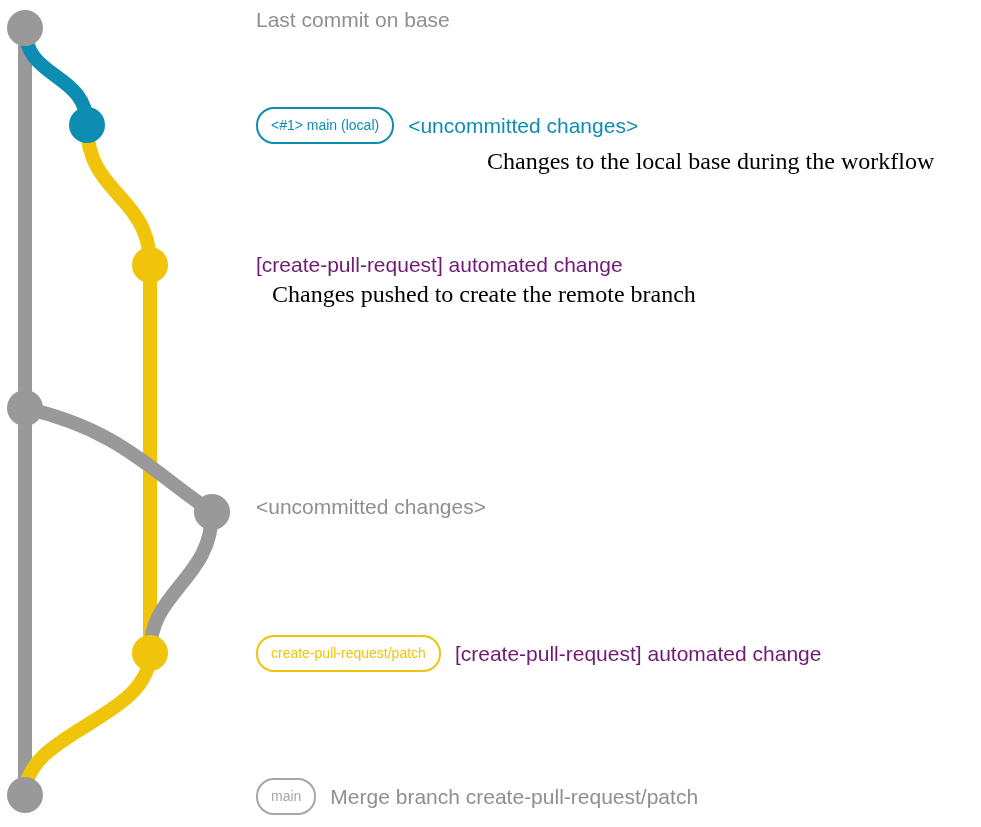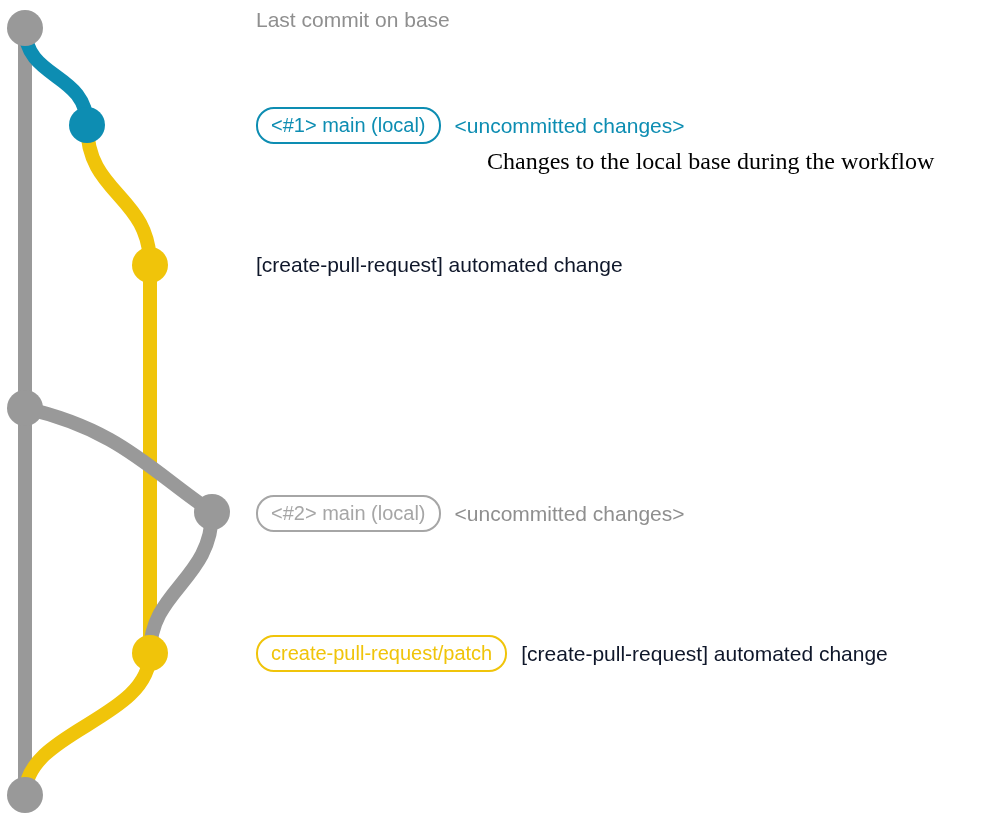--- a/index.html
+++ b/index.html
@@ -42,42 +42,42 @@
     display: flex;
     align-items: center;
     white-space: nowrap;
   }
 
   .pill {
     display: inline-block;
     border: 2px solid #999999;
     border-radius: 18px;
     padding: 5px 13px 6px 13px;
-    font-size: 20px;
+    font-size: 14px;
     line-height: 22px;
     font-weight: 400;
     color: #999999;
     background: #ffffff;
     box-sizing: border-box;
   }
 
   .pill.teal  { border-color: #0d8db2; color: #0d8db2; }
   .pill.gray  { border-color: #a6a6a6; color: #a6a6a6; }
   .pill.yellow{ border-color: #f0c40a; color: #f0c40a; }
 
   .subject {
     font-size: 21px;
     line-height: 24px;
     font-weight: 400;
     color: #8f8f8f;
     white-space: nowrap;
   }
   .subject.teal   { color: #0d8db2; }
   .subject.gray   { color: #8f8f8f; }
-  .subject.yellow { color: #0f172a; }
+  .subject.yellow { color: #701a75; }
 
   .row-head .pill + .subject { margin-left: 14px; }
 
   .note {
     font-family: "Liberation Serif", serif;
     font-size: 24px;
     line-height: 22px;
     color: #000000;
     white-space: nowrap;
     margin-top: 6px;
@@ -118,26 +118,32 @@
       <div class="row-head">
         <span class="pill teal">&lt;#1&gt; main (local)</span>
         <span class="subject teal">&lt;uncommitted changes&gt;</span>
       </div>
       <div class="note" style="margin-left: 231px;">Changes to the local base during the workflow</div>
     </div>
     <div class="commit-row" style="left: 256px; top: 253px;">
       <div class="row-head">
         <span class="subject yellow">[create-pull-request] automated change</span>
       </div>
+      <div class="note" style="margin-left: 16px;">Changes pushed to create the remote branch</div>
     </div>
     <div class="commit-row" style="left: 256px; top: 495px;">
       <div class="row-head">
-        <span class="pill gray">&lt;#2&gt; main (local)</span>
         <span class="subject gray">&lt;uncommitted changes&gt;</span>
       </div>
     </div>
     <div class="commit-row" style="left: 256px; top: 635px; text-align: right;">
       <div class="row-head">
         <span class="pill yellow">create-pull-request/patch</span>
         <span class="subject yellow">[create-pull-request] automated change</span>
       </div>
     </div>
+    <div class="commit-row" style="left: 256px; top: 778px;">
+      <div class="row-head">
+        <span class="pill gray">main</span>
+        <span class="subject gray">Merge branch create-pull-request/patch</span>
+      </div>
+    </div>
   </div>
 
 </body></html>

